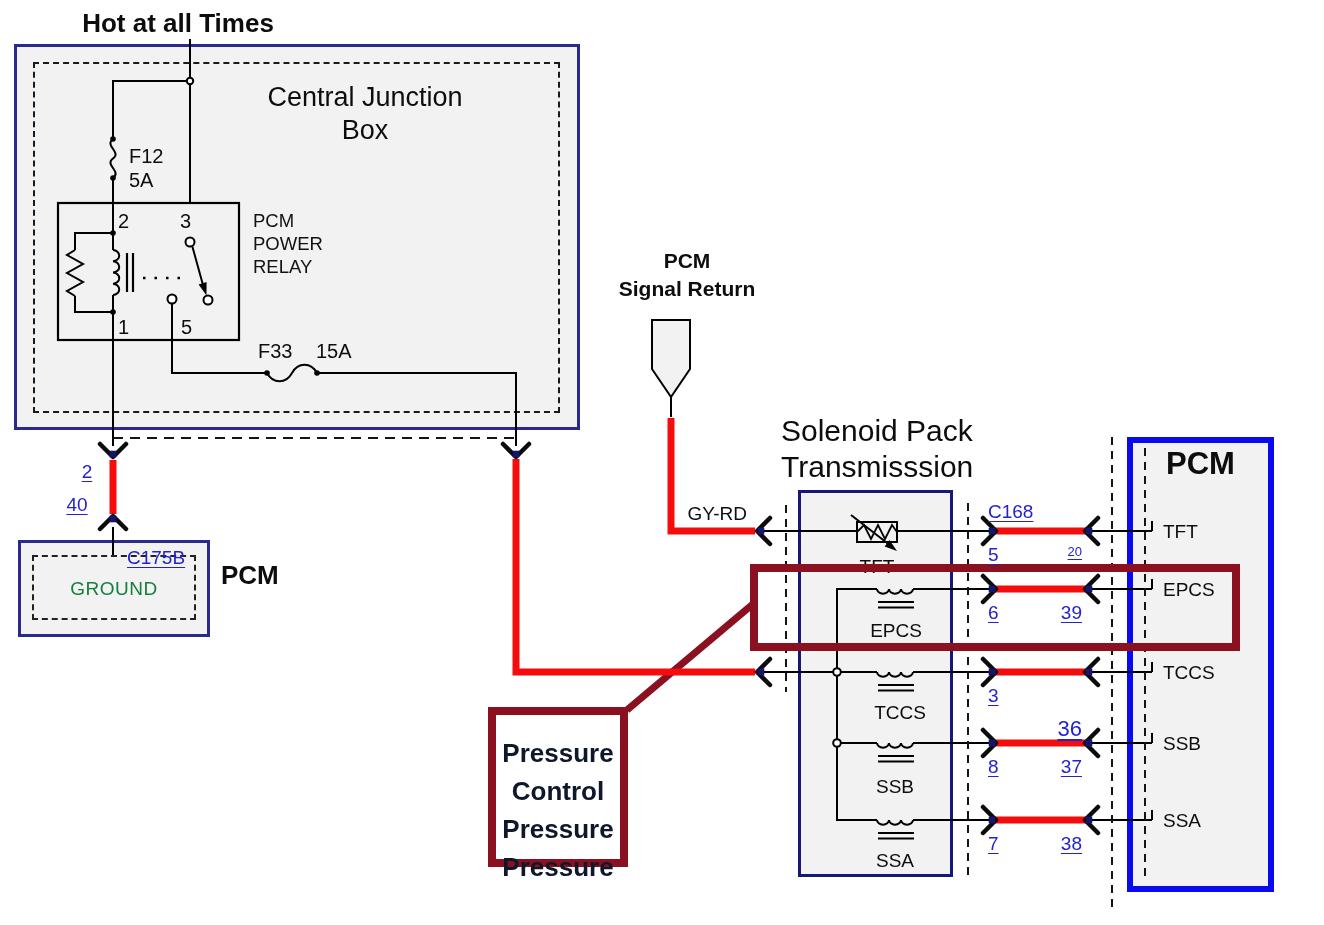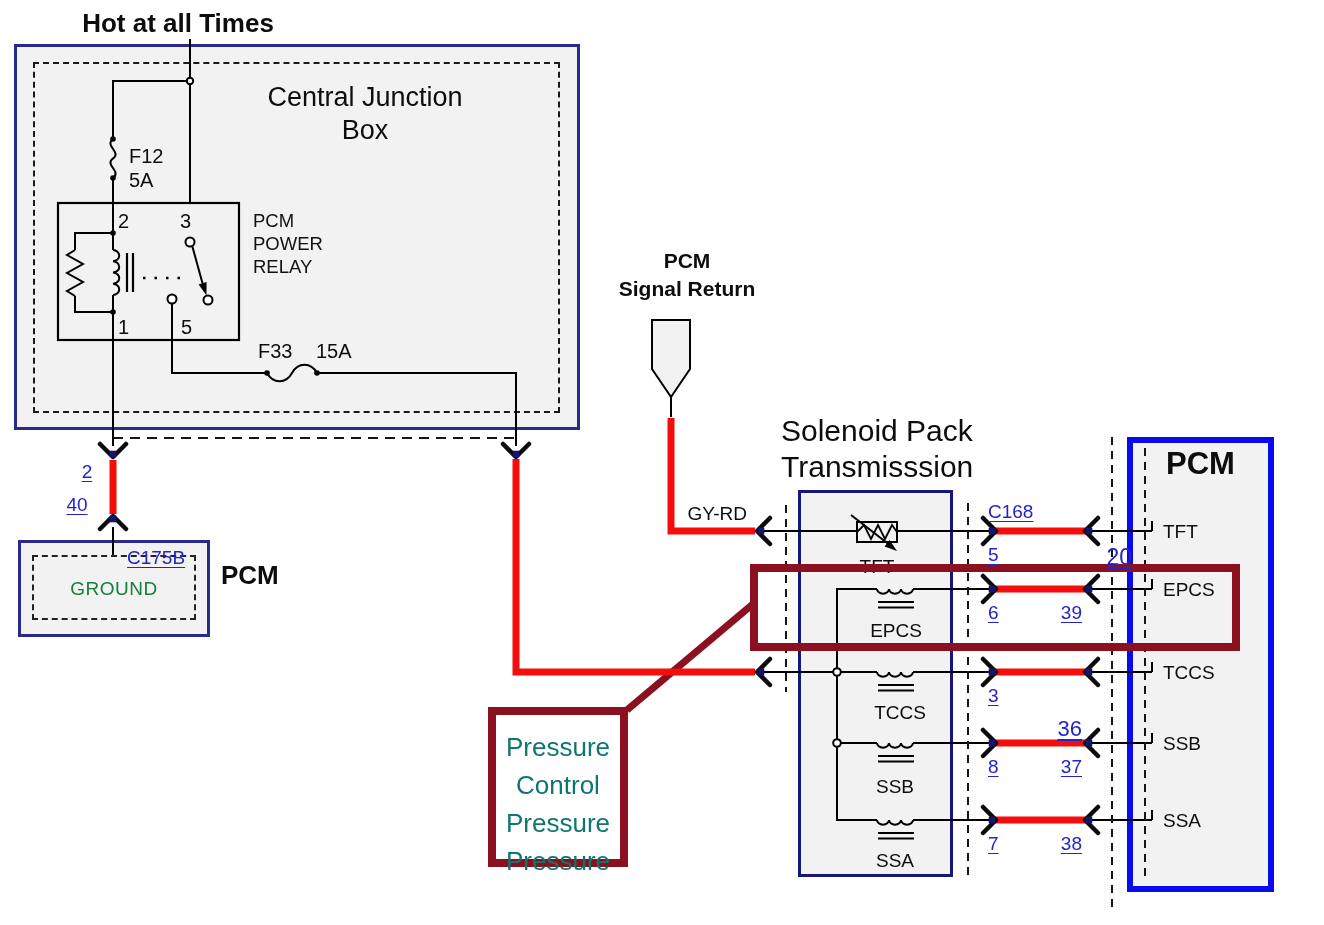--- a/index.html
+++ b/index.html
@@ -131,21 +131,21 @@
   </svg>
 
   <div class="txt center z2" style="left:851px;top:556px;width:52px;font-size:19px;">TFT</div>
   <div class="txt center z2" style="left:858px;top:620px;width:76px;font-size:19px;">EPCS</div>
   <div class="txt center z2" style="left:860px;top:702px;width:80px;font-size:19px;">TCCS</div>
   <div class="txt center z2" style="left:866px;top:776px;width:58px;font-size:19px;">SSB</div>
   <div class="txt center z2" style="left:866px;top:850px;width:58px;font-size:19px;">SSA</div>
 
   <div class="box z3" style="left:750px;top:564px;width:490px;height:87px;border:8px solid #8b1020;"></div>
   <div class="box z3 center" style="left:488px;top:707px;width:140px;height:160px;border:8px solid #8b1020;background:#fff;">
-    <div class="block" style="padding-top:13px;font-size:26px;font-weight:normal;line-height:38px;color:#0f766e;">
+    <div class="block" style="padding-top:19px;font-size:26px;font-weight:bold;line-height:38px;color:#0f172a;">
       <span>Pressure</span>
       <span>Control</span>
       <span>Pressure</span>
       <span>Pressure</span>
     </div>
   </div>
 
   <div class="txt center z4" style="left:53px;top:8px;width:250px;font-size:26px;font-weight:600;">Hot at all Times</div>
 
   <div class="txt center z4 block" style="left:245px;top:81px;width:240px;font-size:27px;line-height:33px;">
@@ -192,21 +192,21 @@
 
   <div class="txt z4 blue-link" style="left:988px;top:501px;font-size:19px;">C168</div>
 
   <div class="txt z4 blue-link" style="left:988px;top:544px;font-size:19px;">5</div>
   <div class="txt z4 blue-link" style="left:988px;top:602px;font-size:19px;">6</div>
   <div class="txt z4 blue-link" style="left:988px;top:685px;font-size:19px;">3</div>
   <div class="txt z4 blue-link" style="left:988px;top:756px;font-size:19px;">8</div>
   <div class="txt z4 blue-link" style="left:988px;top:833px;font-size:19px;">7</div>
 
   <div class="txt right z4"><span></span></div>
-  <div class="txt right z4 blue-link" style="left:1072px;top:544px;width:60px;font-size:23px;">20</div>
+  <div class="txt right z4 blue-link" style="left:1022px;top:544px;width:60px;font-size:13px;">20</div>
   <div class="txt right z4 blue-link" style="left:1022px;top:602px;width:60px;font-size:19px;">39</div>
   <div class="txt right z4 blue-link" style="left:1022px;top:716px;width:60px;font-size:22px;">36</div>
   <div class="txt right z4 blue-link" style="left:1022px;top:756px;width:60px;font-size:19px;">37</div>
   <div class="txt right z4 blue-link" style="left:1022px;top:833px;width:60px;font-size:19px;">38</div>
 
   <div class="txt center z4" style="left:1133px;top:446px;width:135px;font-size:31px;font-weight:bold;">PCM</div>
   <div class="txt z4" style="left:1163px;top:521px;font-size:19px;">TFT</div>
   <div class="txt z4" style="left:1163px;top:579px;font-size:19px;">EPCS</div>
   <div class="txt z4" style="left:1163px;top:662px;font-size:19px;">TCCS</div>
   <div class="txt z4" style="left:1163px;top:733px;font-size:19px;">SSB</div>

